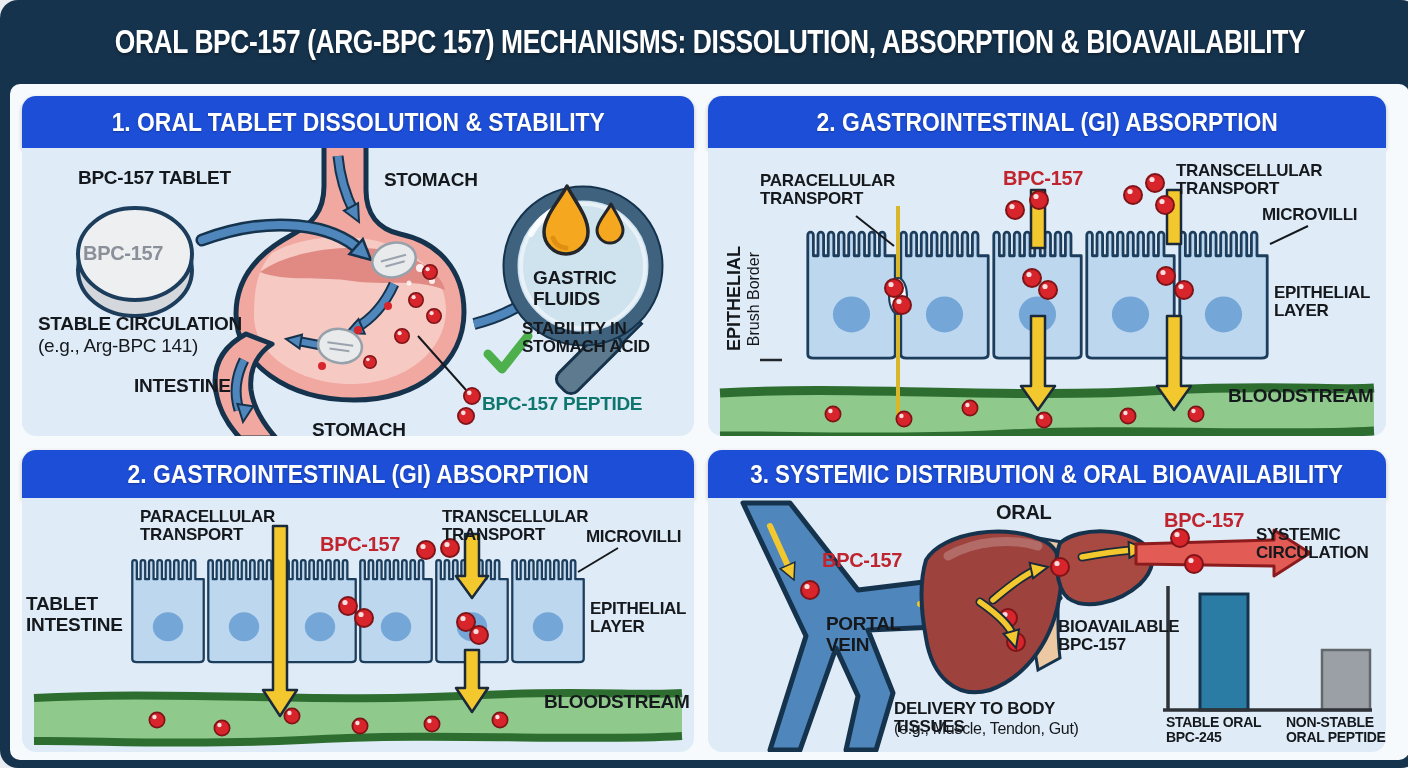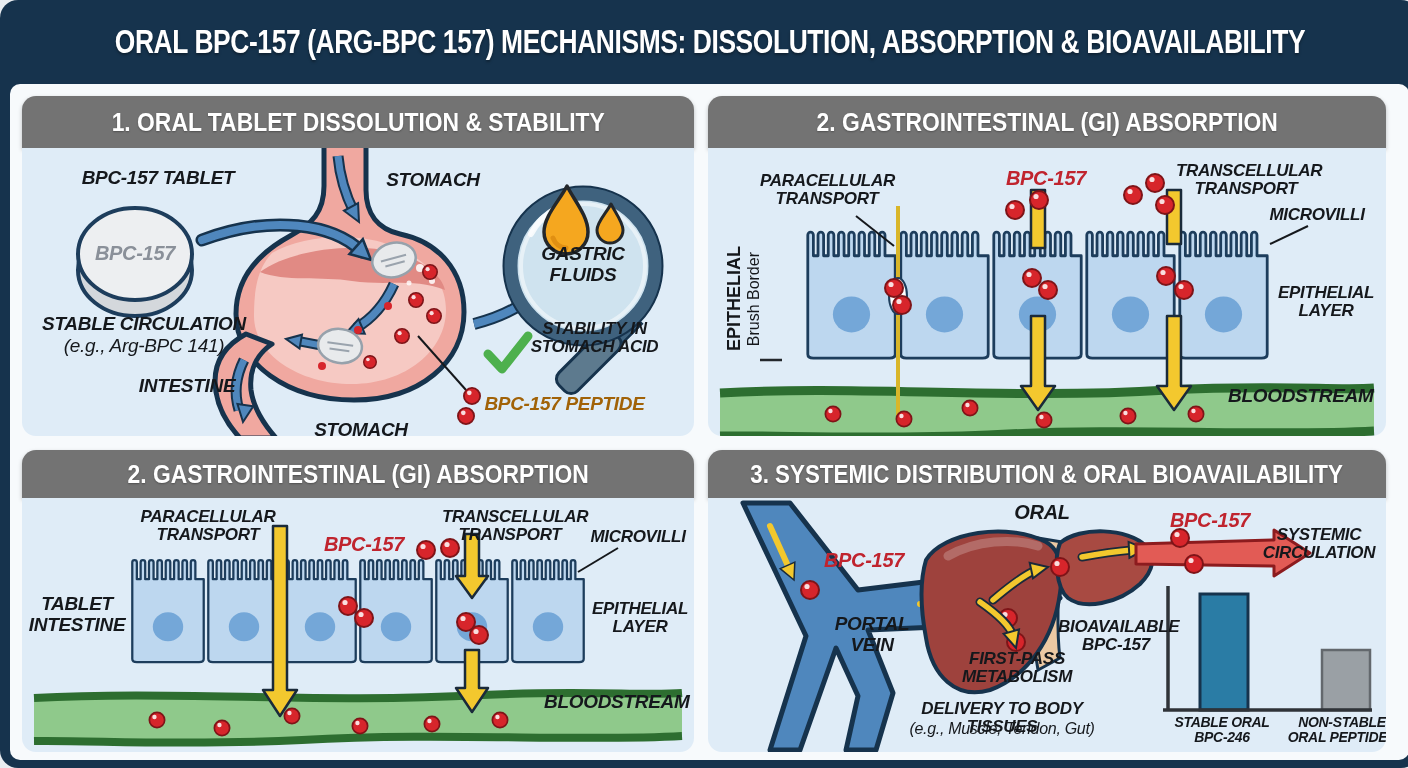--- a/index.html
+++ b/index.html
@@ -3,31 +3,31 @@
 <meta charset="utf-8">
 <style>
   html,body{margin:0;padding:0;background:#e9edf1;}
   .stage{position:relative;width:1408px;height:768px;background:#16334d;border-radius:18px;
          font-family:"Liberation Sans","DejaVu Sans",sans-serif;overflow:hidden;padding-left:11px;}
   .inner-bg{position:absolute;left:10px;right:10px;top:84px;bottom:8px;background:#f7fafc;border-radius:10px;}
   .titlebar{position:absolute;left:0;top:0;width:100%;height:84px;display:flex;align-items:center;justify-content:center;}
   .title-text{color:#ffffff;font-size:33px;font-weight:bold;letter-spacing:-0.5px;display:inline-block;
               transform:scaleX(0.80);white-space:nowrap;text-shadow:0 2px 3px rgba(0,0,0,.35);}
   .panel{position:absolute;border-radius:14px;}
-  .phead{height:52px;background:#737373;border-radius:14px 14px 0 0;display:flex;align-items:center;justify-content:center;
+  .phead{height:52px;background:#1d4ed8;border-radius:14px 14px 0 0;display:flex;align-items:center;justify-content:center;
          box-shadow:0 2px 4px rgba(0,0,0,.25);}
   .phead.short{height:48px;}
   .ht{color:#fff;font-size:26px;font-weight:bold;display:inline-block;transform:scaleX(0.88);white-space:nowrap;
       text-shadow:0 1px 2px rgba(0,0,0,.3);}
   .pbody{position:relative;background:#dfecf7;border-radius:0 0 14px 14px;overflow:hidden;}
   .pbody svg{position:absolute;left:0;top:0;}
-  .lbl{position:absolute;font-weight:bold;color:#15181c;text-align:center;line-height:1.08;
-       white-space:pre-line;font-size:17px;letter-spacing:-0.3px;font-style:italic;}
+  .lbl{position:absolute;font-weight:bold;color:#15181c;line-height:1.08;
+       white-space:pre-line;font-size:17px;letter-spacing:-0.3px;}
   .fs19{font-size:19px;} .fs20{font-size:20px;} .fs14{font-size:14px;}
-  .red{color:#c0242e;} .maroon{color:#a16207;} .gray{color:#8a9099;}
+  .red{color:#c0242e;} .maroon{color:#0f766e;} .gray{color:#8a9099;}
   .reg{font-weight:normal;}
   .vwrap{position:absolute;display:flex;flex-direction:row;align-items:center;}
   .vtext{writing-mode:vertical-rl;transform:rotate(180deg);color:#15181c;}
   .vb{font-weight:bold;font-size:18px;} .vr{font-weight:normal;font-size:16px;}
 </style>
 </head>
 <body>
 
 <svg width="0" height="0" style="position:absolute" aria-hidden="true">
   <defs>
@@ -148,21 +148,21 @@
         <use href="#reddot" transform="translate(450,248) scale(0.9)"></use>
         <use href="#reddot" transform="translate(444,268) scale(0.9)"></use>
       </svg>
       <div class="lbl fs19" style="left:56px;top:20px;width:160px">BPC-157 TABLET</div>
       <div class="lbl fs20 gray" style="left:61px;top:95px;width:104px">BPC-157</div>
       <div class="lbl fs19" style="left:16px;top:166px;width:212px">STABLE CIRCULATION</div>
       <div class="lbl fs19 reg" style="left:16px;top:188px;width:212px">(e.g., Arg-BPC 141)</div>
       <div class="lbl fs19" style="left:112px;top:228px;width:106px">INTESTINE</div>
       <div class="lbl fs19" style="left:362px;top:22px;width:98px">STOMACH</div>
       <div class="lbl fs19" style="left:290px;top:272px;width:98px">STOMACH</div>
-      <div class="lbl fs19" style="left:511px;top:96px;width:100px">GASTRIC
+      <div class="lbl fs19" style="left:511px;top:120px;width:100px">GASTRIC
 FLUIDS</div>
       <div class="lbl" style="left:500px;top:172px;width:145px">STABILITY IN
 STOMACH ACID</div>
       <div class="lbl fs19 maroon" style="left:460px;top:246px;width:165px">BPC-157 PEPTIDE</div>
     </div>
   </div>
 
   <div class="panel" style="left:708px;top:96px;width:678px;height:340px">
     <div class="phead">
       <span class="ht">2. GASTROINTESTINAL (GI) ABSORPTION</span>
@@ -355,25 +355,23 @@
           <line x1="455" y1="212" x2="664" y2="212" stroke="#2f3338" stroke-width="3.5"></line>
         </g>
       </svg>
       <div class="lbl fs20" style="left:288px;top:4px;width:92px">ORAL</div>
       <div class="lbl fs20 red" style="left:114px;top:52px;width:84px">BPC-157</div>
       <div class="lbl fs19" style="left:118px;top:116px;width:92px">PORTAL
 VEIN</div>
       <div class="lbl fs20 red" style="left:456px;top:12px;width:92px">BPC-157</div>
       <div class="lbl" style="left:548px;top:28px;width:126px">SYSTEMIC
 CIRCULATION</div>
-      <div class="lbl" style="left:250px;top:152px;width:118px">FIRST-PASS
-METABOLISM</div>
       <div class="lbl" style="left:350px;top:120px;width:116px">BIOAVAILABLE
 BPC-157</div>
       <div class="lbl" style="left:186px;top:202px;width:216px">DELIVERY TO BODY TISSUES</div>
       <div class="lbl reg" style="left:186px;top:222px;width:216px;font-size:16px">(e.g., Muscle, Tendon, Gut)</div>
       <div class="lbl fs14" style="left:458px;top:217px;width:112px">STABLE ORAL
-BPC-246</div>
+BPC-245</div>
       <div class="lbl fs14" style="left:578px;top:217px;width:112px">NON-STABLE
 ORAL PEPTIDES</div>
     </div>
   </div>
 </div>
 
 </body></html>

